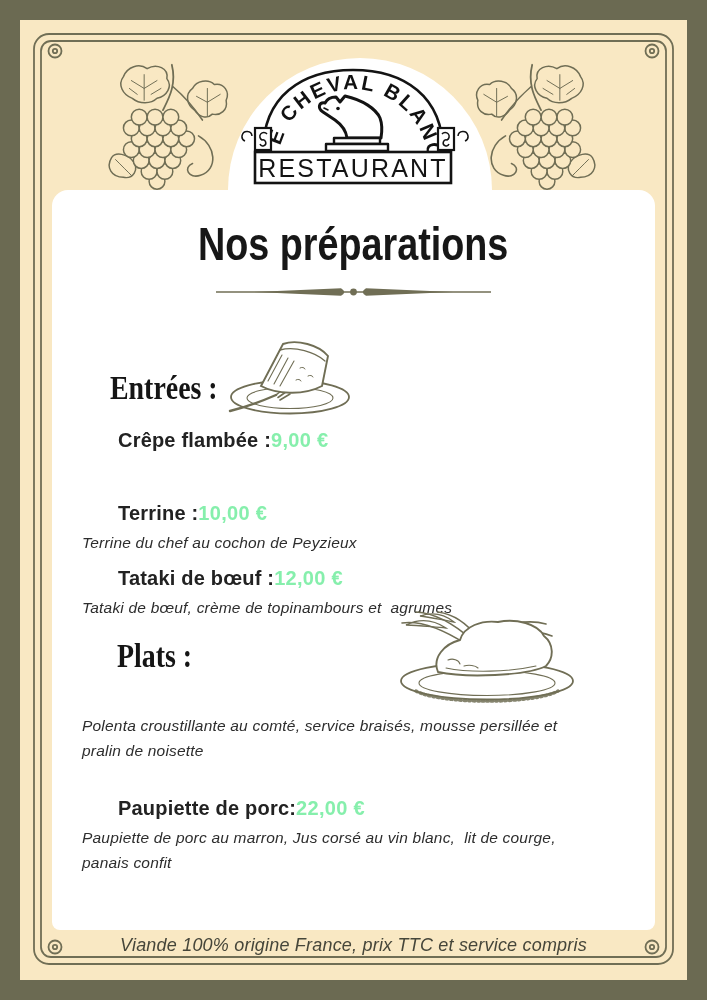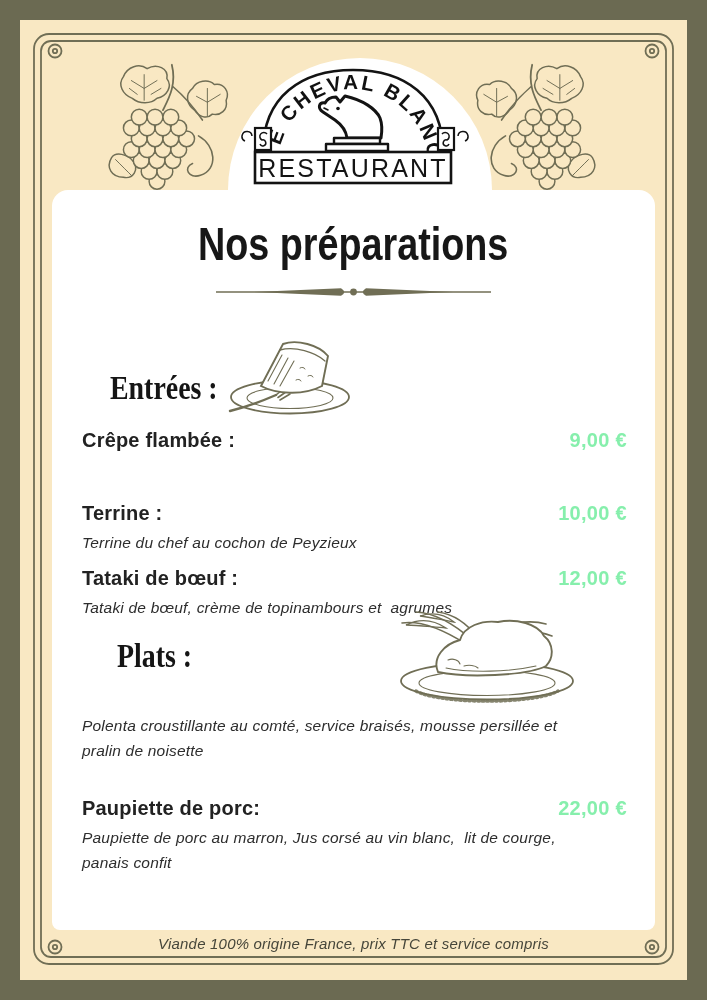--- a/index.html
+++ b/index.html
@@ -29,27 +29,27 @@
   .divider{left:216px;top:284px;width:275px;height:16px;color:var(--olive,#706e55);}
   
   .section-h{font-family:"Liberation Serif",serif;font-weight:bold;font-size:34px;line-height:38px;color:#151515;margin-left:28px;}
   .section-h>span{display:inline-block;transform:scaleX(0.82);transform-origin:left center;}
   .h-entrees{left:82px;top:369px;}
   .h-plats{left:89px;top:637px;}
   .pie{left:224px;top:334px;width:132px;height:86px;color:var(--olive,#706e55);}
   .chicken{left:386px;top:610px;width:194px;height:96px;color:var(--olive,#706e55);}
   
   .item{left:82px;right:80px;position:absolute;}
-  .item-line{display:flex;justify-content:space-between;align-items:baseline;}
+  .item-line{display:flex;align-items:baseline;margin-left:36px;}
   .item-name{font-size:20px;line-height:26px;font-weight:bold;color:#222;letter-spacing:.2px;}
   .item-price{font-size:20px;line-height:26px;font-weight:bold;color:#86efac;letter-spacing:.3px;}
   .item-desc{margin-top:4px;font-style:italic;font-size:15.5px;line-height:25px;color:#2d2d2d;white-space:pre-wrap;letter-spacing:.2px;}
   
   .footer-note{left:0;top:935px;width:707px;text-align:center;font-style:italic;
-    font-size:15px;color:#46463a;letter-spacing:.2px;}
+    font-size:18px;color:#46463a;letter-spacing:.2px;}
   svg{display:block;width:100%;height:100%;}
 </style>
 </head>
 <body>
 
 <div class="abs page"></div>
 
 <div class="abs grapes left">
   <svg viewBox="0 0 160 132" fill="none" stroke="currentColor" stroke-width="1.5" stroke-linecap="round">
 

